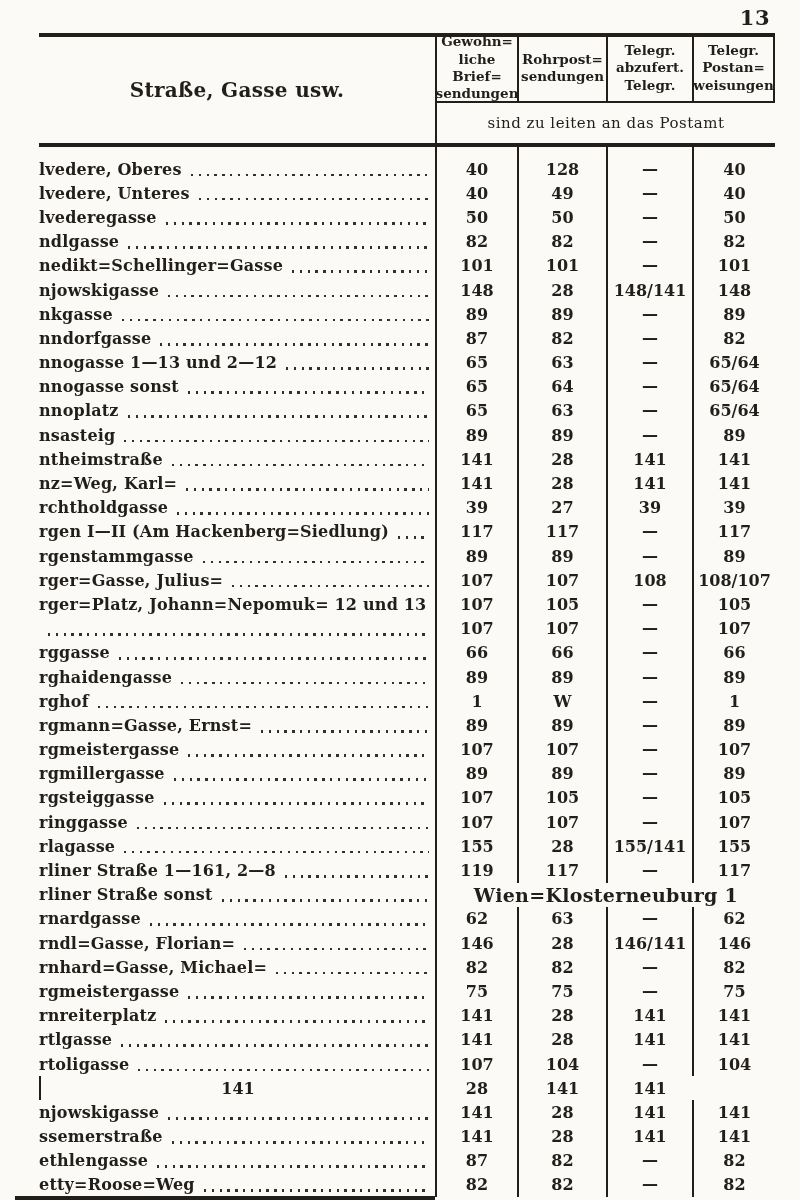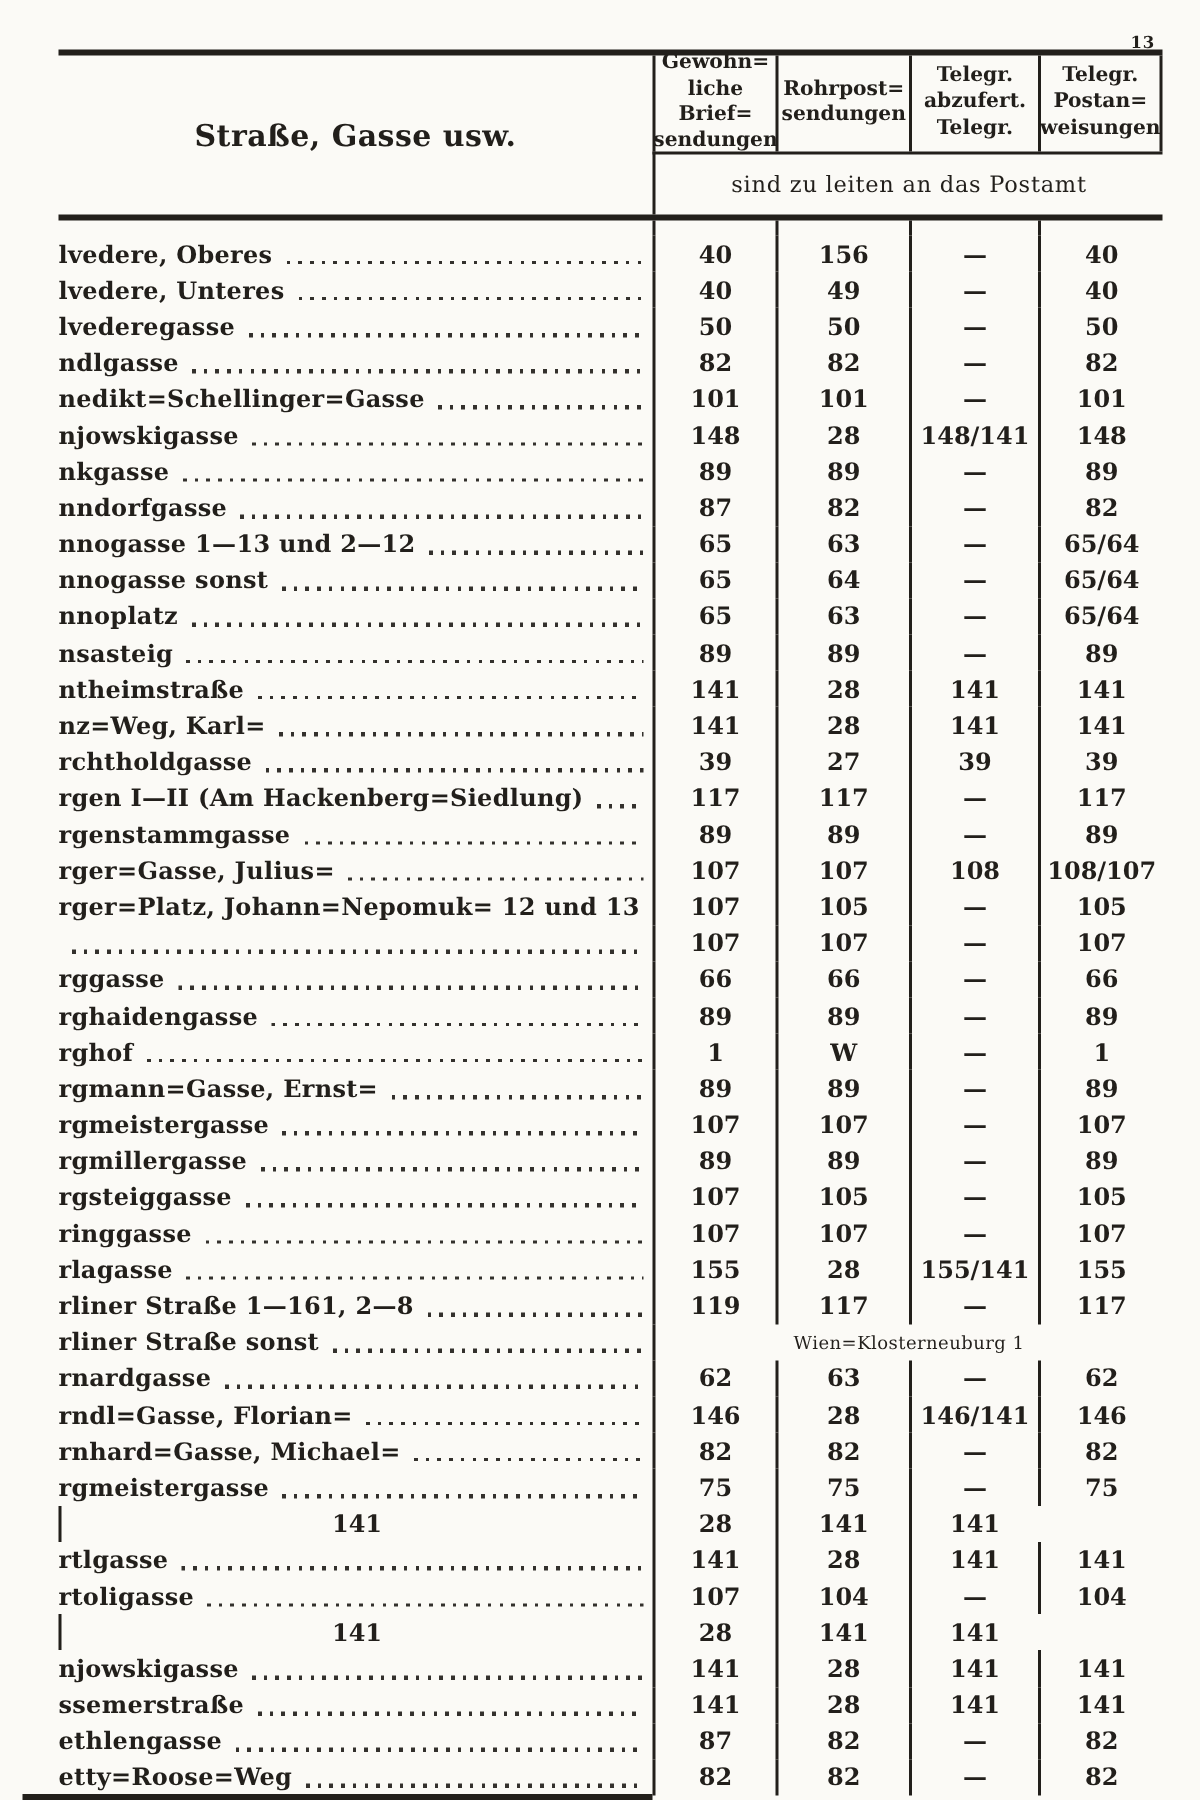--- a/index.html
+++ b/index.html
@@ -6,21 +6,21 @@
   * { box-sizing: border-box; }
   body { margin:0; background:#888; }
   .page {
     position:relative; width:800px; height:1200px;
     background:var(--paper); color:var(--ink);
     font-family:"DejaVu Serif","Liberation Serif",serif;
     overflow:hidden; margin:0 auto;
   }
   .pageno {
     position:absolute; top:5px; right:30px;
-    font-size:11px; font-weight:bold; letter-spacing:.5px;margin-top:17px;
+    font-size:21px; font-weight:bold; letter-spacing:.5px;
   }
   .table { position:absolute; left:39px; top:33px; width:736px; }
 
   
   .header {
     display:grid;
     grid-template-columns:396px 82px 89px 86px 83px;
     grid-template-rows:64px 42px;
     border-top:4px solid var(--ink);
     border-bottom:4px solid var(--ink);
@@ -70,21 +70,21 @@
   }
   .num-cell {
     border-left:2px solid var(--ink);
     display:flex; align-items:center; justify-content:center;
     font-weight:bold; font-size:16px;
   }
   .span-cell {
     grid-column:2 / 6;
     border-left:2px solid var(--ink);
     display:flex; align-items:center; justify-content:center;
-    font-weight:normal; font-size:12px; letter-spacing:.3px;
+    font-weight:bold; font-size:19px; letter-spacing:.3px;
   }
   .bottom-rule {
     position:absolute; left:15px; top:1196px; width:420px; height:3.5px;
     background:var(--ink);
   }
 </style>
 </head>
 <body>
 
 <div class="page">
@@ -114,21 +114,21 @@
           <div class="num-cell"></div>
           <div class="num-cell"></div>
           <div class="num-cell"></div>
         </div>
         <div class="row">
           <div class="name-cell">
             <div class="street">lvedere, Oberes</div>
             <div class="leader"></div>
           </div>
           <div class="num-cell">40</div>
-          <div class="num-cell">156</div>
+          <div class="num-cell">128</div>
           <div class="num-cell">—</div>
           <div class="num-cell">40</div>
         </div>
         <div class="row">
           <div class="name-cell">
             <div class="street">lvedere, Unteres</div>
             <div class="leader"></div>
           </div>
           <div class="num-cell">40</div>
           <div class="num-cell">49</div>
@@ -454,20 +454,24 @@
           <div class="name-cell">
             <div class="street">rgmeistergasse</div>
             <div class="leader"></div>
           </div>
           <div class="num-cell">75</div>
           <div class="num-cell">75</div>
           <div class="num-cell">—</div>
           <div class="num-cell">75</div>
         </div>
         <div class="row">
+          <div class="name-cell">
+            <div class="street">rnreiterplatz</div>
+            <div class="leader"></div>
+          </div>
           <div class="num-cell">141</div>
           <div class="num-cell">28</div>
           <div class="num-cell">141</div>
           <div class="num-cell">141</div>
         </div>
         <div class="row">
           <div class="name-cell">
             <div class="street">rtlgasse</div>
             <div class="leader"></div>
           </div>

